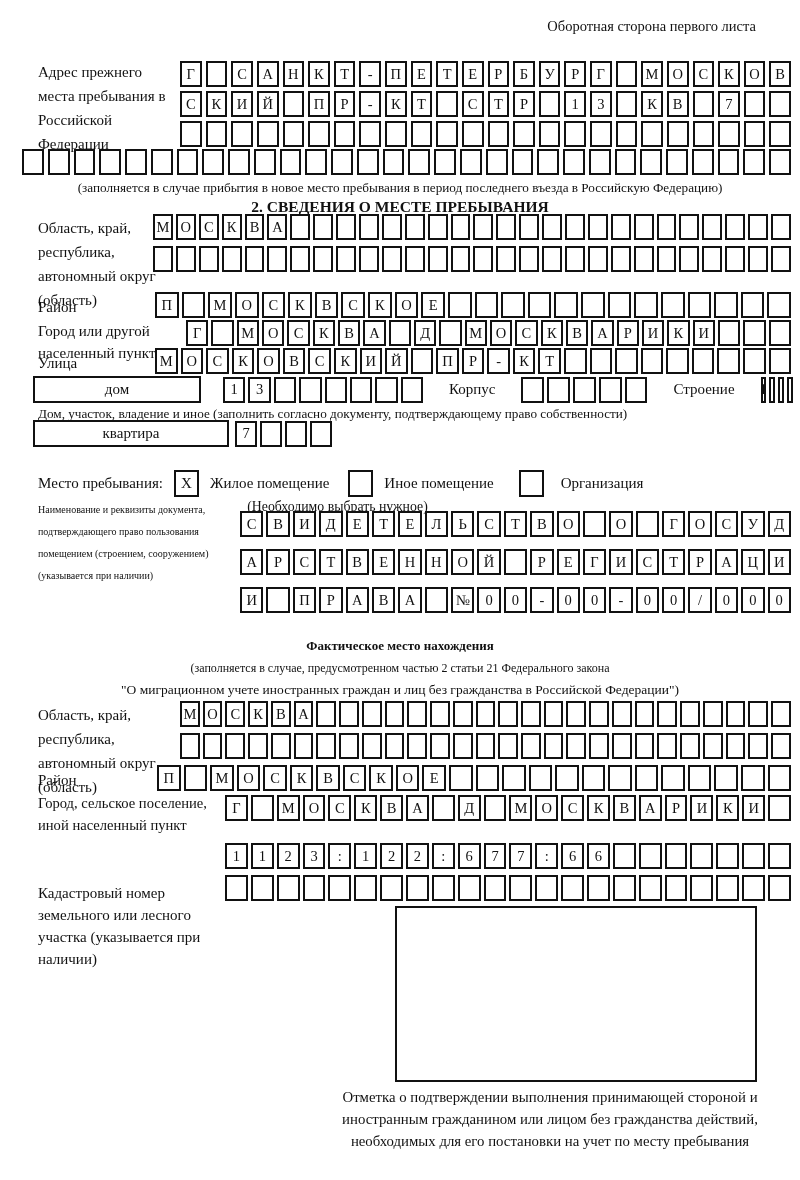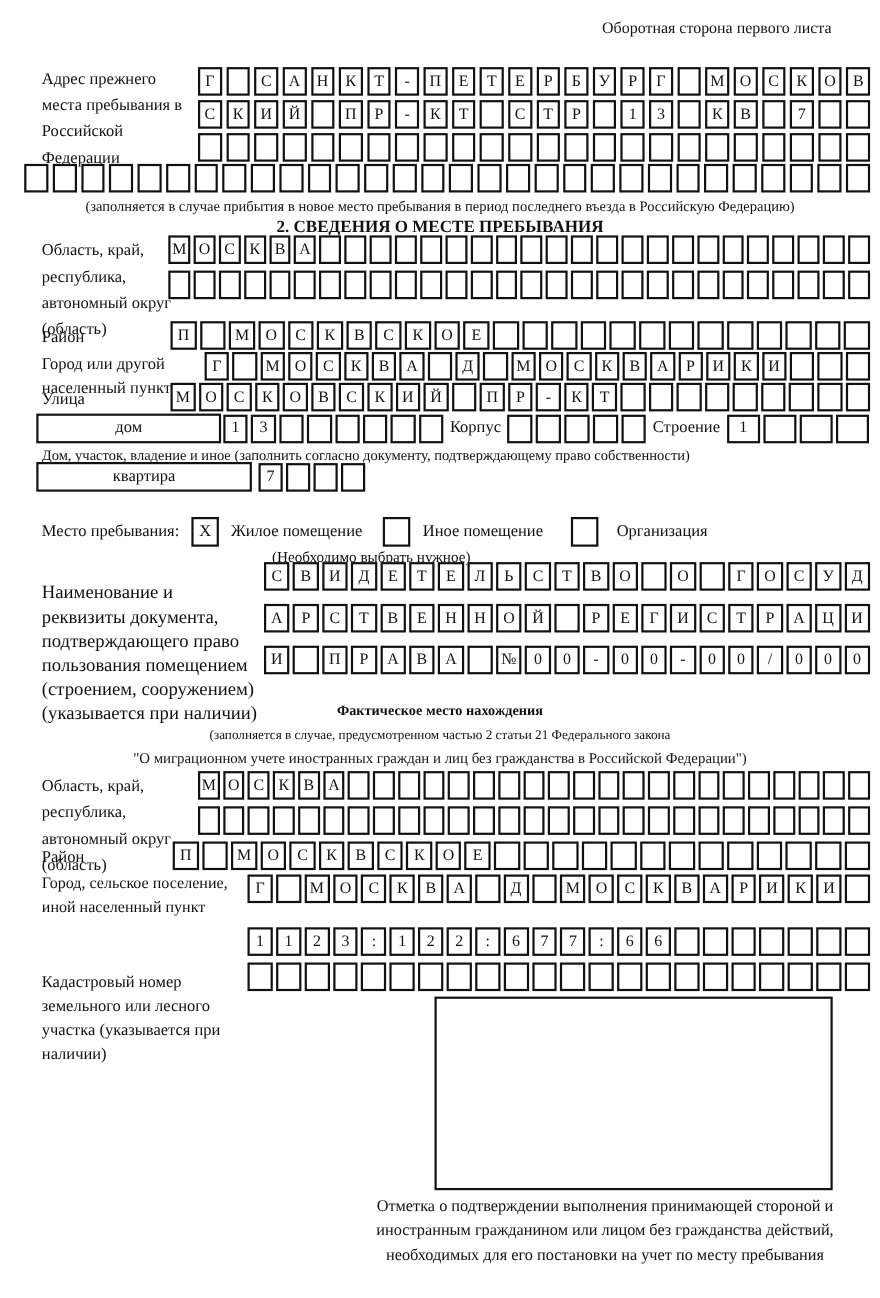--- a/index.html
+++ b/index.html
@@ -292,21 +292,21 @@
       <span class="cell"></span>
       <span class="cell"></span>
       <span class="cell"></span>
       <span class="cell"></span>
       <span class="cell"></span>
       <span class="cell"></span>
       <span class="cell"></span>
       <span class="cell"></span>
     </div>
 
-  <div class="abs inline" style="top:376px;left:33px;width:757px;gap:2px;">
+  <div class="abs inline" style="top:376px;left:33px;width:757px;gap:22px;">
     <div class="fieldbox" style="width:164px;">дом</div>
     <div class="boxrow" style="width:200px;flex:none;">
         <span class="cell">1</span>
         <span class="cell">3</span>
         <span class="cell"></span>
         <span class="cell"></span>
         <span class="cell"></span>
         <span class="cell"></span>
         <span class="cell"></span>
         <span class="cell"></span>
@@ -343,21 +343,21 @@
     <div>Место пребывания:</div>
     <div class="chk">X</div>
     <div>Жилое помещение</div>
     <div class="chk" style="margin-left:8px;"></div>
     <div>Иное помещение</div>
     <div class="chk" style="margin-left:14px;"></div>
     <div style="margin-left:6px;">Организация</div>
   </div>
   <div class="abs small center" style="top:498px;left:165px;width:345px;font-size:13.8px;">(Необходимо выбрать нужное)</div>
 
-  <div class="abs" style="top:528px;left:38px;width:198px;line-height:22px;font-size:17px;">Наименование и реквизиты документа, подтверждающего право пользования помещением (строением, сооружением) (указывается при наличии)</div>
+  <div class="abs" style="top:499px;left:38px;width:198px;line-height:22px;font-size:10px;">Наименование и реквизиты документа, подтверждающего право пользования помещением (строением, сооружением) (указывается при наличии)</div>
   <div class="abs boxrow" style="top:511px;left:240px;width:551px;">
       <span class="cell">С</span>
       <span class="cell">В</span>
       <span class="cell">И</span>
       <span class="cell">Д</span>
       <span class="cell">Е</span>
       <span class="cell">Т</span>
       <span class="cell">Е</span>
       <span class="cell">Л</span>
       <span class="cell">Ь</span>

